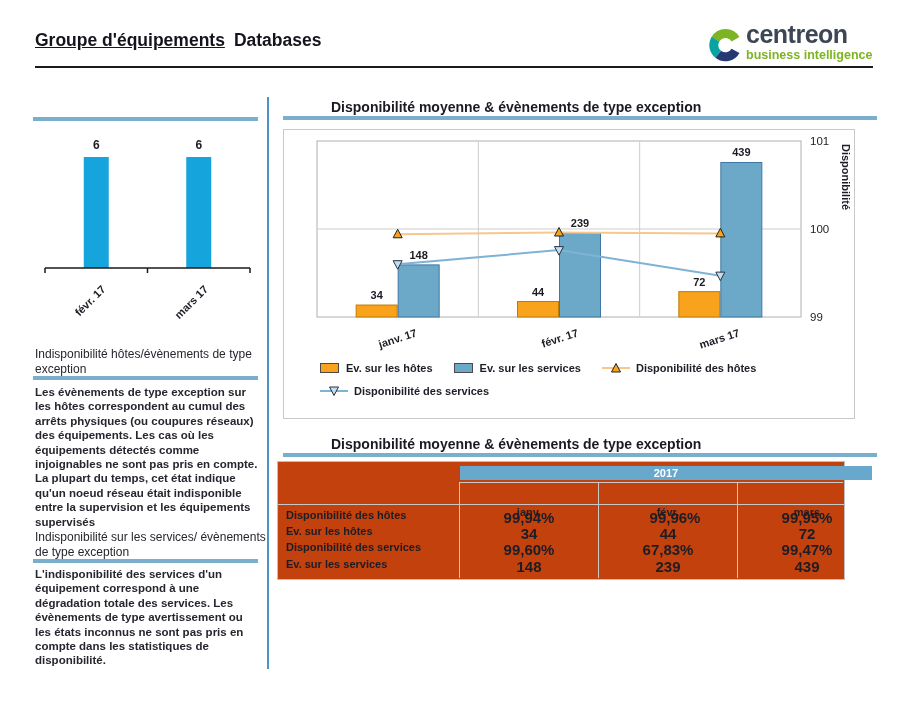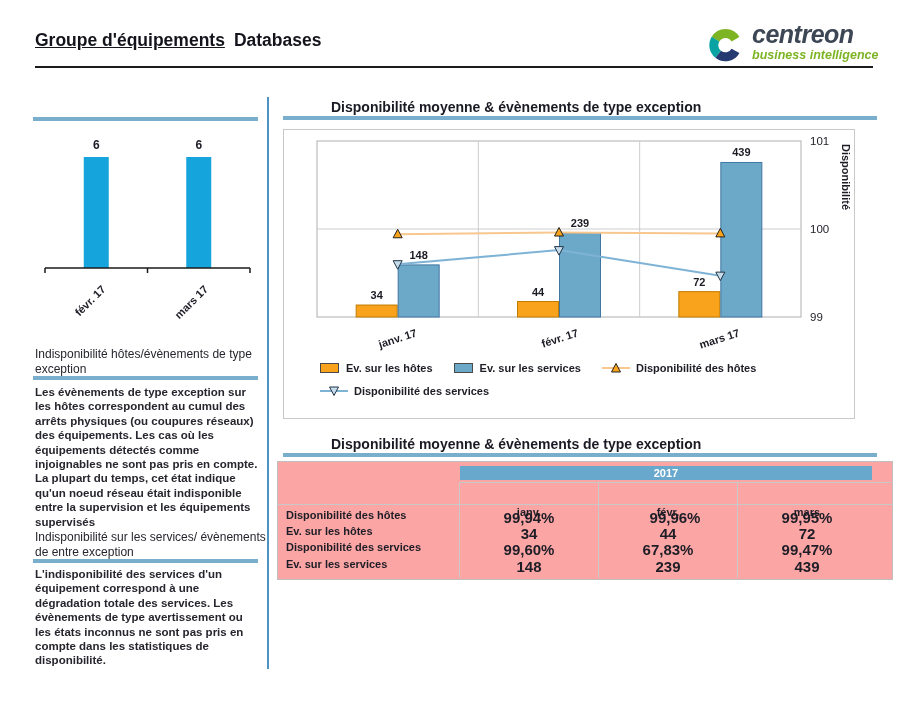--- a/index.html
+++ b/index.html
@@ -7,21 +7,21 @@
   #page{position:relative;width:907px;height:701px;background:#ffffff;margin:0 auto;
         font-family:"Liberation Sans","DejaVu Sans",sans-serif;color:#1b1b24;overflow:hidden;}
   .abs{position:absolute;}
 
   
   #hdr-title{left:35px;top:30px;font-size:17.5px;color:#14141c;}
   #hdr-title .pfx{font-weight:600;text-decoration:underline;}
   #hdr-title .val{font-weight:800;margin-left:9px;margin-top:24px;}
   #hdr-rule{left:35px;top:66px;width:838px;height:2px;background:#1b1b1b;}
   #logo{left:704px;top:22px;display:flex;align-items:flex-start;}
-  #logo-text{margin-left:6px;line-height:1;font-style:italic;}
+  #logo-text{line-height:1;}
   #logo-brand{font-size:25px;font-weight:700;color:#3d4654;letter-spacing:-0.5px;}
   #logo-tag{font-size:12.5px;font-weight:600;color:#7db424;margin-top:2px;}
 
   
   .sb-title{left:35px;width:232px;font-size:12px;font-weight:500;color:#26262e;line-height:14.5px;}
   .sb-underline{left:33px;width:225px;height:4px;background:#79aecd;}
   .sb-body{left:35px;width:226px;font-size:11.5px;font-weight:700;color:#26262e;line-height:14.4px;}
   #divider{left:267px;top:97px;width:2px;height:572px;background:#4d94c4;}
 
   
@@ -31,21 +31,21 @@
   
   #chart-box{left:283px;top:129px;width:572px;height:290px;border:1px solid #c9c9c9;background:#fff;}
   #legend{position:absolute;left:36px;top:231px;width:500px;}
   .lg-row{display:flex;align-items:center;height:14px;margin-bottom:9px;}
   .lg-item{display:flex;align-items:center;margin-right:21px;}
   .lg-sw{display:inline-block;width:19px;height:10px;border:1px solid #4a4a4a;margin-right:7px;}
   .lg-lbl{font-size:11px;font-weight:600;color:#1d1d26;white-space:nowrap;}
   .lg-ic{margin-right:6px;}
 
   
-  #table-box{left:277px;top:461px;width:616px;height:119px;border:1px solid #bfbfbf;background:#fca5a5;}
+  #table-box{left:277px;top:461px;width:568px;height:119px;border:1px solid #bfbfbf;background:#c2410c;}
   #t-year{position:absolute;left:182px;top:4px;width:412px;height:14px;background:#68a8cd;
           color:#ffffff;font-size:11px;font-weight:700;text-align:center;line-height:14px;}
   .t-vline{position:absolute;top:20px;height:96px;width:1px;background:#c8c8c8;}
   #t-hline-top{position:absolute;left:181px;top:20px;right:1px;height:1px;background:#c8c8c8;}
   #t-hline{position:absolute;left:0;top:42px;width:100%;height:1px;background:#c8c8c8;}
   .t-month{position:absolute;top:24px;height:16px;font-size:11px;font-weight:700;text-align:center;color:#1d1d26;margin-top:20px;}
   .t-lbl{position:absolute;left:8px;width:170px;font-size:11px;font-weight:600;color:#1d1d26;white-space:nowrap;}
   .t-val{position:absolute;font-size:15px;font-weight:700;text-align:center;color:#1d1d26;}
 </style>
 </head>
@@ -83,21 +83,21 @@
         <line x1="112.5" y1="143" x2="112.5" y2="148" stroke="#1a1a1a" stroke-width="1.5"></line>
         <line x1="215" y1="143" x2="215" y2="148" stroke="#1a1a1a" stroke-width="1.5"></line>
         <text x="71.25" y="165" text-anchor="end" transform="rotate(-45 71.25 165)" style="font-family:Liberation Sans,DejaVu Sans,sans-serif;font-size:11px;font-weight:600;fill:#1d1d26">févr. 17</text>
         <text x="173.75" y="165" text-anchor="end" transform="rotate(-45 173.75 165)" style="font-family:Liberation Sans,DejaVu Sans,sans-serif;font-size:11px;font-weight:600;fill:#1d1d26">mars 17</text>
       </svg></div>
 
   <div class="abs sb-title" style="top:347px">Indisponibilité  hôtes/évènements de type exception</div>
   <div class="abs sb-underline" style="top:376px"></div>
   <div class="abs sb-body" style="top:385px">Les évènements de type exception sur les hôtes correspondent au cumul des arrêts physiques (ou coupures réseaux) des équipements. Les cas où les équipements détectés comme injoignables ne sont pas pris en compte. La plupart du temps, cet état indique qu'un noeud réseau était indisponible entre la supervision et les équipements supervisés</div>
 
-  <div class="abs sb-title" style="top:530px">Indisponibilité sur les services/ évènements de entre exception</div>
+  <div class="abs sb-title" style="top:530px">Indisponibilité sur les services/ évènements de type exception</div>
   <div class="abs sb-underline" style="top:559px"></div>
   <div class="abs sb-body" style="top:567px">L'indisponibilité des services d'un équipement correspond à une dégradation totale des services. Les évènements de type avertissement ou les états inconnus ne sont pas pris en compte dans les statistiques de disponibilité.</div>
 
   <div class="abs" id="divider"></div>
 
   <div class="abs m-title" style="top:99px">Disponibilité moyenne &amp; évènements de type exception</div>
   <div class="abs m-underline" style="top:116px"></div>
 
   <div class="abs" id="chart-box">
     <svg id="main-svg" width="570" height="288" viewBox="0 0 570 288">

